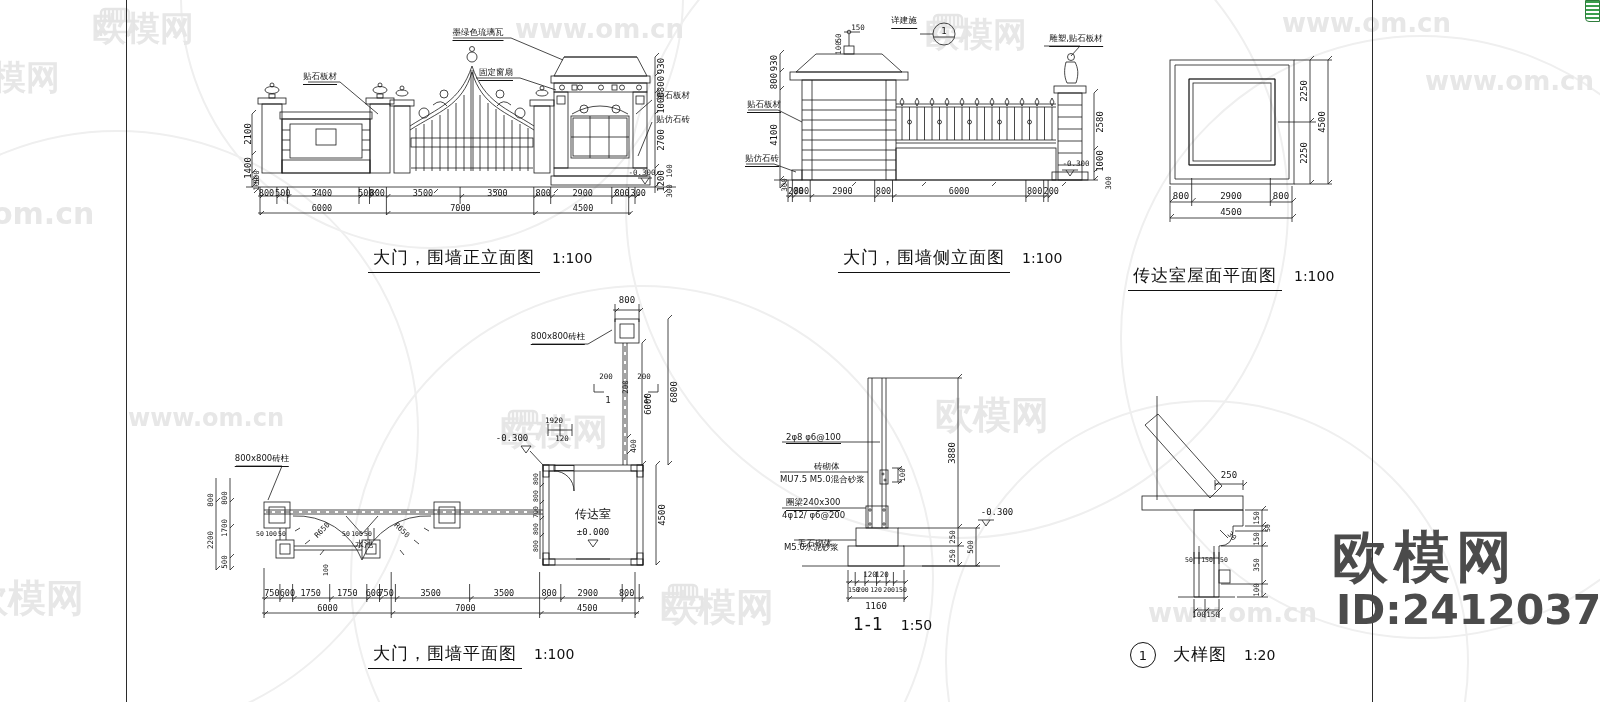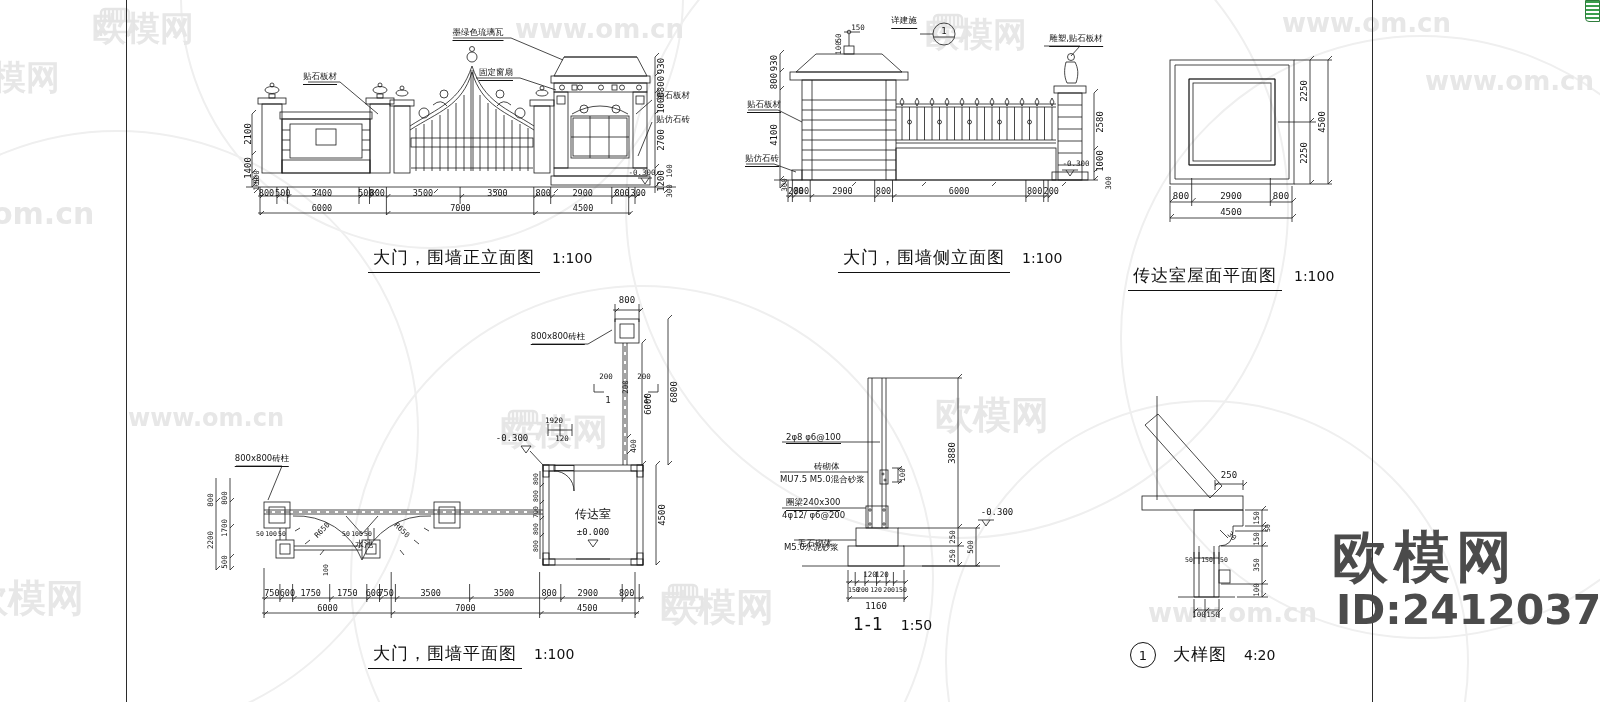--- a/index.html
+++ b/index.html
@@ -572,21 +572,21 @@
   <span class="d c f6" style="left:69px;top:172px">50</span>
   <span class="d c f6" style="left:87px;top:172px">150</span>
   <span class="d c f6" style="left:104px;top:172px">50</span>
   <span class="d r45b f7" style="left:112px;top:148px">30</span>
   <span class="d c f7" style="left:79px;top:226px">100</span>
   <span class="d c f7" style="left:93px;top:226px">150</span>
 </div>
 <div class="ttl" style="left:1130px;top:642px">
   <span class="refcirc">1</span>
   <span class="t nu">大样图</span>
-  <span class="s">4:20</span>
+  <span class="s">1:20</span>
 </div>
 
 <div class="brand" style="left:1332px;top:520px;font-size:56px;letter-spacing:6px">
   <span>欧模网</span>
 </div>
 <div class="brand" style="left:1336px;top:586px;font-size:41px">
   <span>ID:2412037</span>
 </div>
 
 </body></html>

